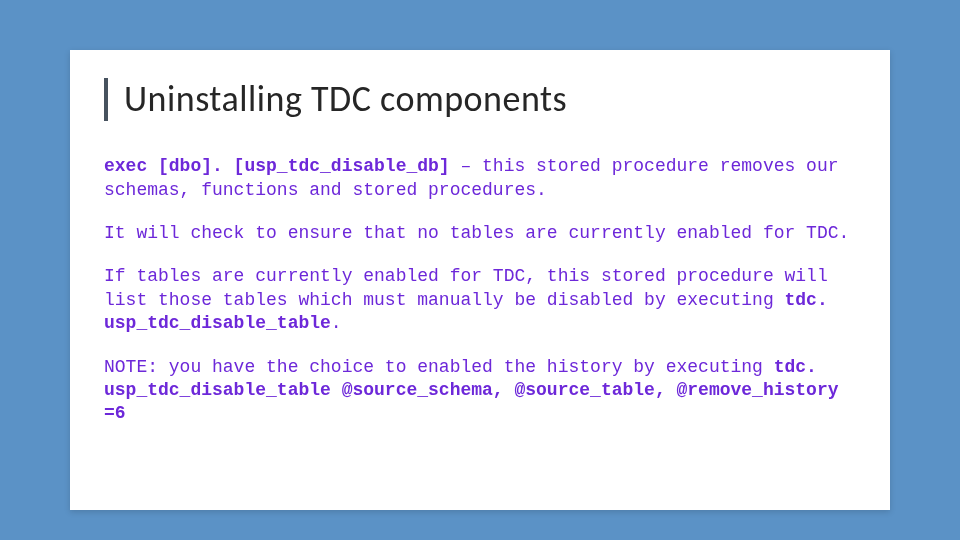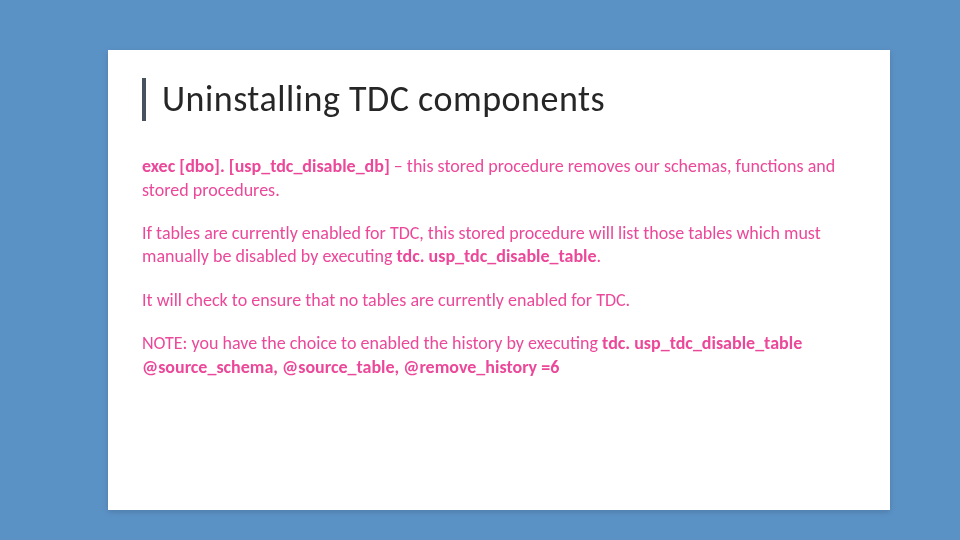--- a/index.html
+++ b/index.html
@@ -6,21 +6,21 @@
   html, body { width: 960px; height: 540px; overflow: hidden; }
   body {
     background: #5B92C6;
     font-family: "Segoe UI", "Calibri", Arial, sans-serif;
     color: #333333;
   }
   .slide {
     width: 960px;
     height: 540px;
     position: relative;
-    padding: 50px 70px 30px 108px;
+    padding: 50px 70px 30px 70px;
   }
   .card {
     background: #ffffff;
     width: 100%;
     height: 100%;
     padding: 28px 40px 28px 34px;
     box-shadow: 0 2px 6px rgba(0,0,0,0.15);
     position: relative;
   }
   .title-row {
@@ -34,44 +34,45 @@
     margin-right: 16px;
   }
   .title-text {
     font-size: 36px;
     font-weight: 300;
     color: #262626;
     line-height: 1.2;
     letter-spacing: 0.5px;
   }
   .body {
-    color: #ec4899;
+    color: #6d28d9;
     font-size: 18px;
     line-height: 1.3;
     font-weight: 400;
+    font-family: Liberation Mono, monospace;
   }
   .body p { margin-bottom: 20px; }
   .body p:last-child { margin-bottom: 0; }
   .bold { font-weight: 700; }
 </style>
 </head>
 <body>
 
 <div class="slide">
   <div class="card">
     <div class="title-row">
       <div class="title-bar"></div>
       <div class="title-text">Uninstalling TDC components</div>
     </div>
     <div class="body">
       <p>
         <span class="bold">exec [dbo]. [usp_tdc_disable_db]</span><span> – this stored procedure removes our schemas, functions and stored procedures.</span>
       </p>
+      <p>It will check to ensure that no tables are currently enabled for TDC.</p>
       <p>
         <span>If tables are currently enabled for TDC, this stored procedure will list those tables which must manually be disabled by executing </span><span class="bold">tdc. usp_tdc_disable_table</span><span>.</span>
       </p>
-      <p>It will check to ensure that no tables are currently enabled for TDC.</p>
       <p>
         <span>NOTE: you have the choice to enabled the history by executing </span><span class="bold">tdc. usp_tdc_disable_table @source_schema, @source_table, @remove_history =6</span>
       </p>
     </div>
   </div>
 </div>
 
 </body></html>

